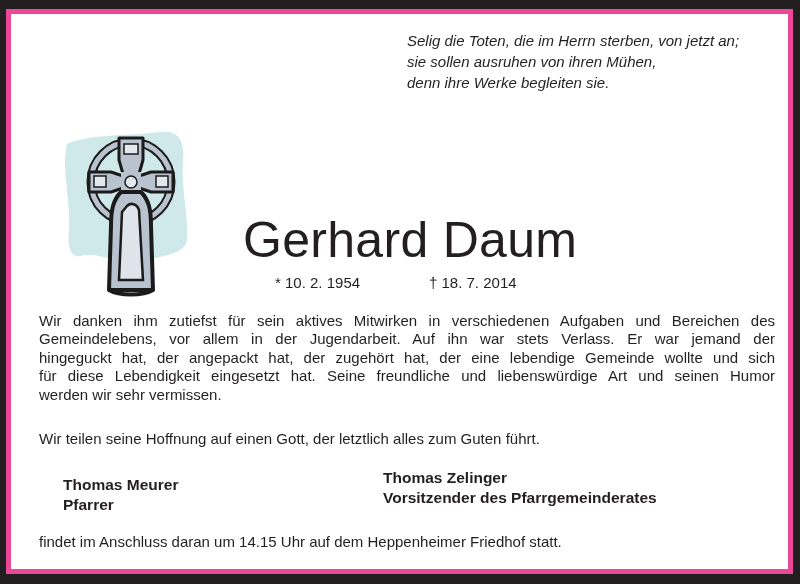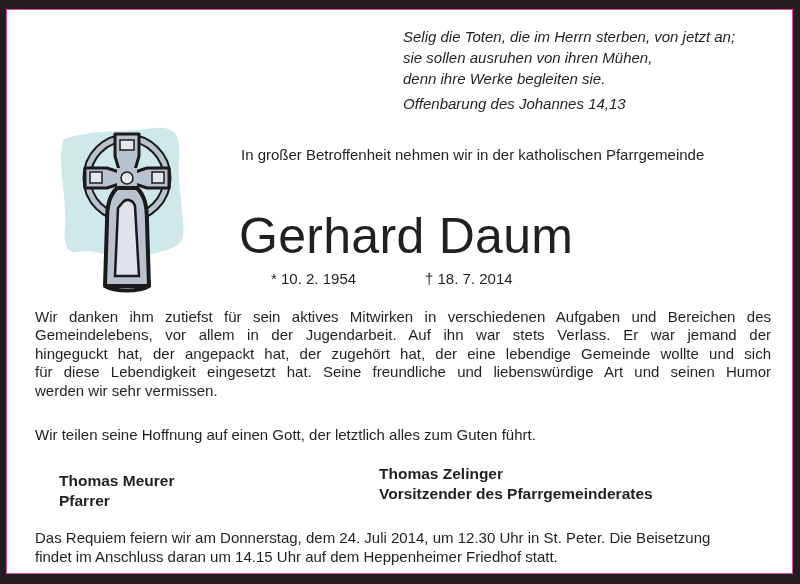--- a/index.html
+++ b/index.html
@@ -9,21 +9,21 @@
     position: relative;
     overflow: hidden;
     font-family: "Liberation Sans", sans-serif;
     color: #231f20;
   }
   .page {
     position: absolute;
     left: 6px; top: 9px;
     width: 787px; height: 565px;
     background: #ffffff;
-    border: 1px solid #ec4899;
+    border: 5px solid #ec4899;
     box-sizing: border-box;
   }
   .abs { position: absolute; }
   .verse {
     left: 396px; top: 16px;
     font-style: italic;
     font-size: 15px;
     line-height: 21px;
     color: #231f20;
   }
@@ -89,21 +89,20 @@
 </style>
 </head>
 <body>
 
 <div class="page">
 
   <div class="abs verse">
     <span class="line">Selig die Toten, die im Herrn sterben, von jetzt an;</span>
     <span class="line">sie sollen ausruhen von ihren Mühen,</span>
     <span class="line">denn ihre Werke begleiten sie.</span>
-    <span class="ref">Offenbarung des Johannes 14,13</span>
   </div>
 
   <div class="abs cross-wrap">
     <svg width="140" height="170" viewBox="0 0 140 170" xmlns="http://www.w3.org/2000/svg">
 
       <path d="M8 14 C 30 4, 70 6, 100 2 C 118 0, 126 8, 124 30 C 122 60, 130 90, 128 110 C 126 122, 112 124, 90 130 C 60 138, 40 120, 22 126 C 12 128, 8 118, 10 100 C 12 70, 2 40, 8 14 Z" fill="#cfe8ea"></path>
 
       <circle cx="72" cy="52" r="40" fill="none" stroke="#1b1b1b" stroke-width="9"></circle>
       <circle cx="72" cy="52" r="40" fill="none" stroke="#b9c3cf" stroke-width="5"></circle>
 
@@ -119,21 +118,20 @@
       <rect x="62" y="42" width="20" height="22" fill="#b9c3cf"></rect>
       <circle cx="72" cy="52" r="6" fill="#e3e8ee" stroke="#1b1b1b" stroke-width="1.5"></circle>
 
       <path d="M62 62 L82 62 C 90 70, 92 80, 92 96 L94 160 L50 160 L52 96 C 52 80, 54 70, 62 62 Z" fill="#b9c3cf" stroke="#1b1b1b" stroke-width="4" stroke-linejoin="round"></path>
       <path d="M68 76 C 72 72, 78 74, 80 80 L84 150 L60 150 L63 82 Z" fill="#dfe4ea" stroke="#1b1b1b" stroke-width="2.5"></path>
       <path d="M50 160 C 60 166, 84 166, 94 160" fill="none" stroke="#1b1b1b" stroke-width="4"></path>
     </svg>
   </div>
 
   <div class="abs intro">
-    <span class="line">In großer Betroffenheit nehmen wir in der katholischen Pfarrgemeinde</span>
   </div>
 
   <div class="abs name">Gerhard Daum</div>
 
   <div class="abs dates born">* 10. 2. 1954</div>
   <div class="abs dates died">† 18. 7. 2014</div>
 
   <div class="abs body-text">
     <span class="line">Wir danken ihm zutiefst für sein aktives Mitwirken in verschiedenen Aufgaben und Bereichen des</span>
     <span class="line">Gemeindelebens, vor allem in der Jugendarbeit. Auf ihn war stets Verlass. Er war jemand der</span>
@@ -147,17 +145,16 @@
   <div class="abs sig sig-left">
     <span class="line">Thomas Meurer</span>
     <span class="line">Pfarrer</span>
   </div>
   <div class="abs sig sig-right">
     <span class="line">Thomas Zelinger</span>
     <span class="line">Vorsitzender des Pfarrgemeinderates</span>
   </div>
 
   <div class="abs requiem">
-    <span class="line">Das Requiem feiern wir am Donnerstag, dem 24. Juli 2014, um 12.30 Uhr in St. Peter. Die Beisetzung</span>
     <span class="line">findet im Anschluss daran um 14.15 Uhr auf dem Heppenheimer Friedhof statt.</span>
   </div>
 
 </div>
 
 </body></html>

